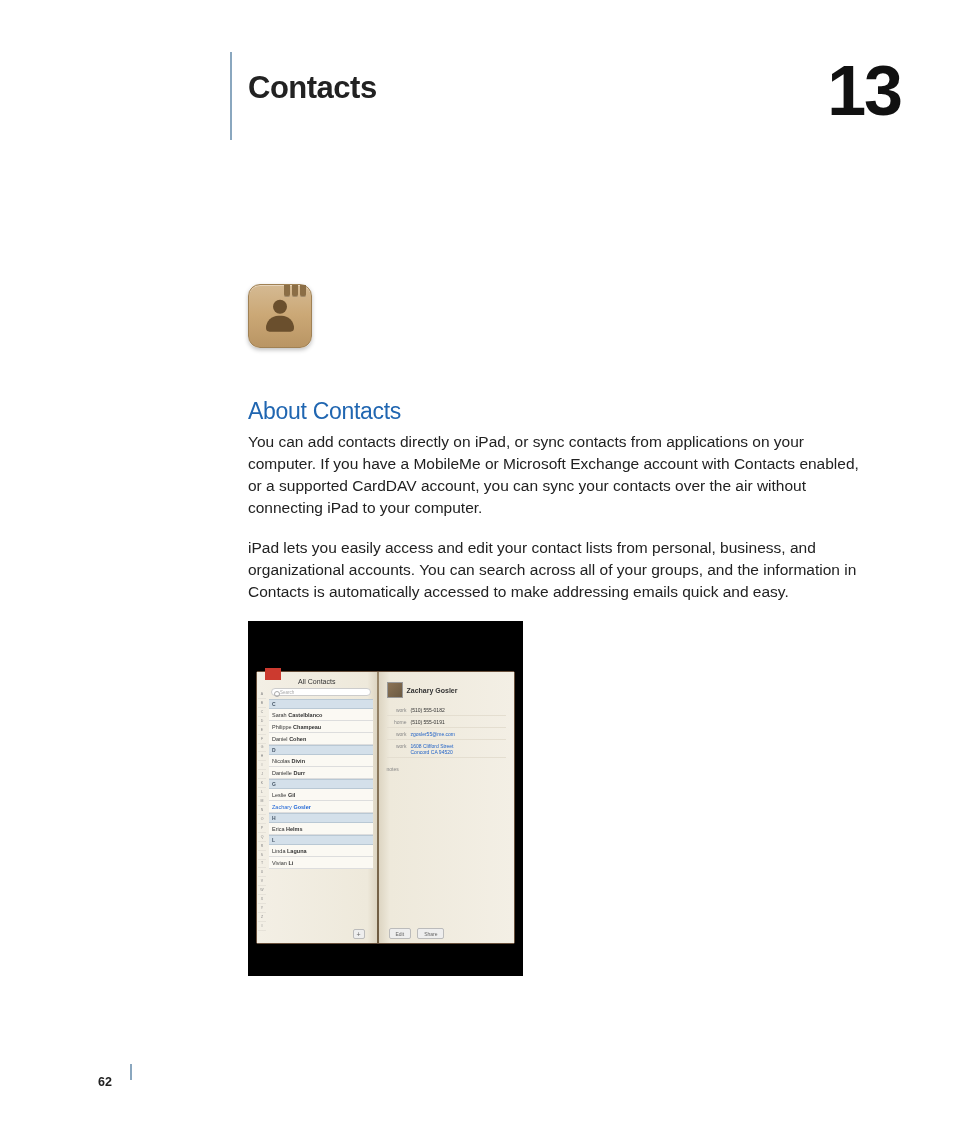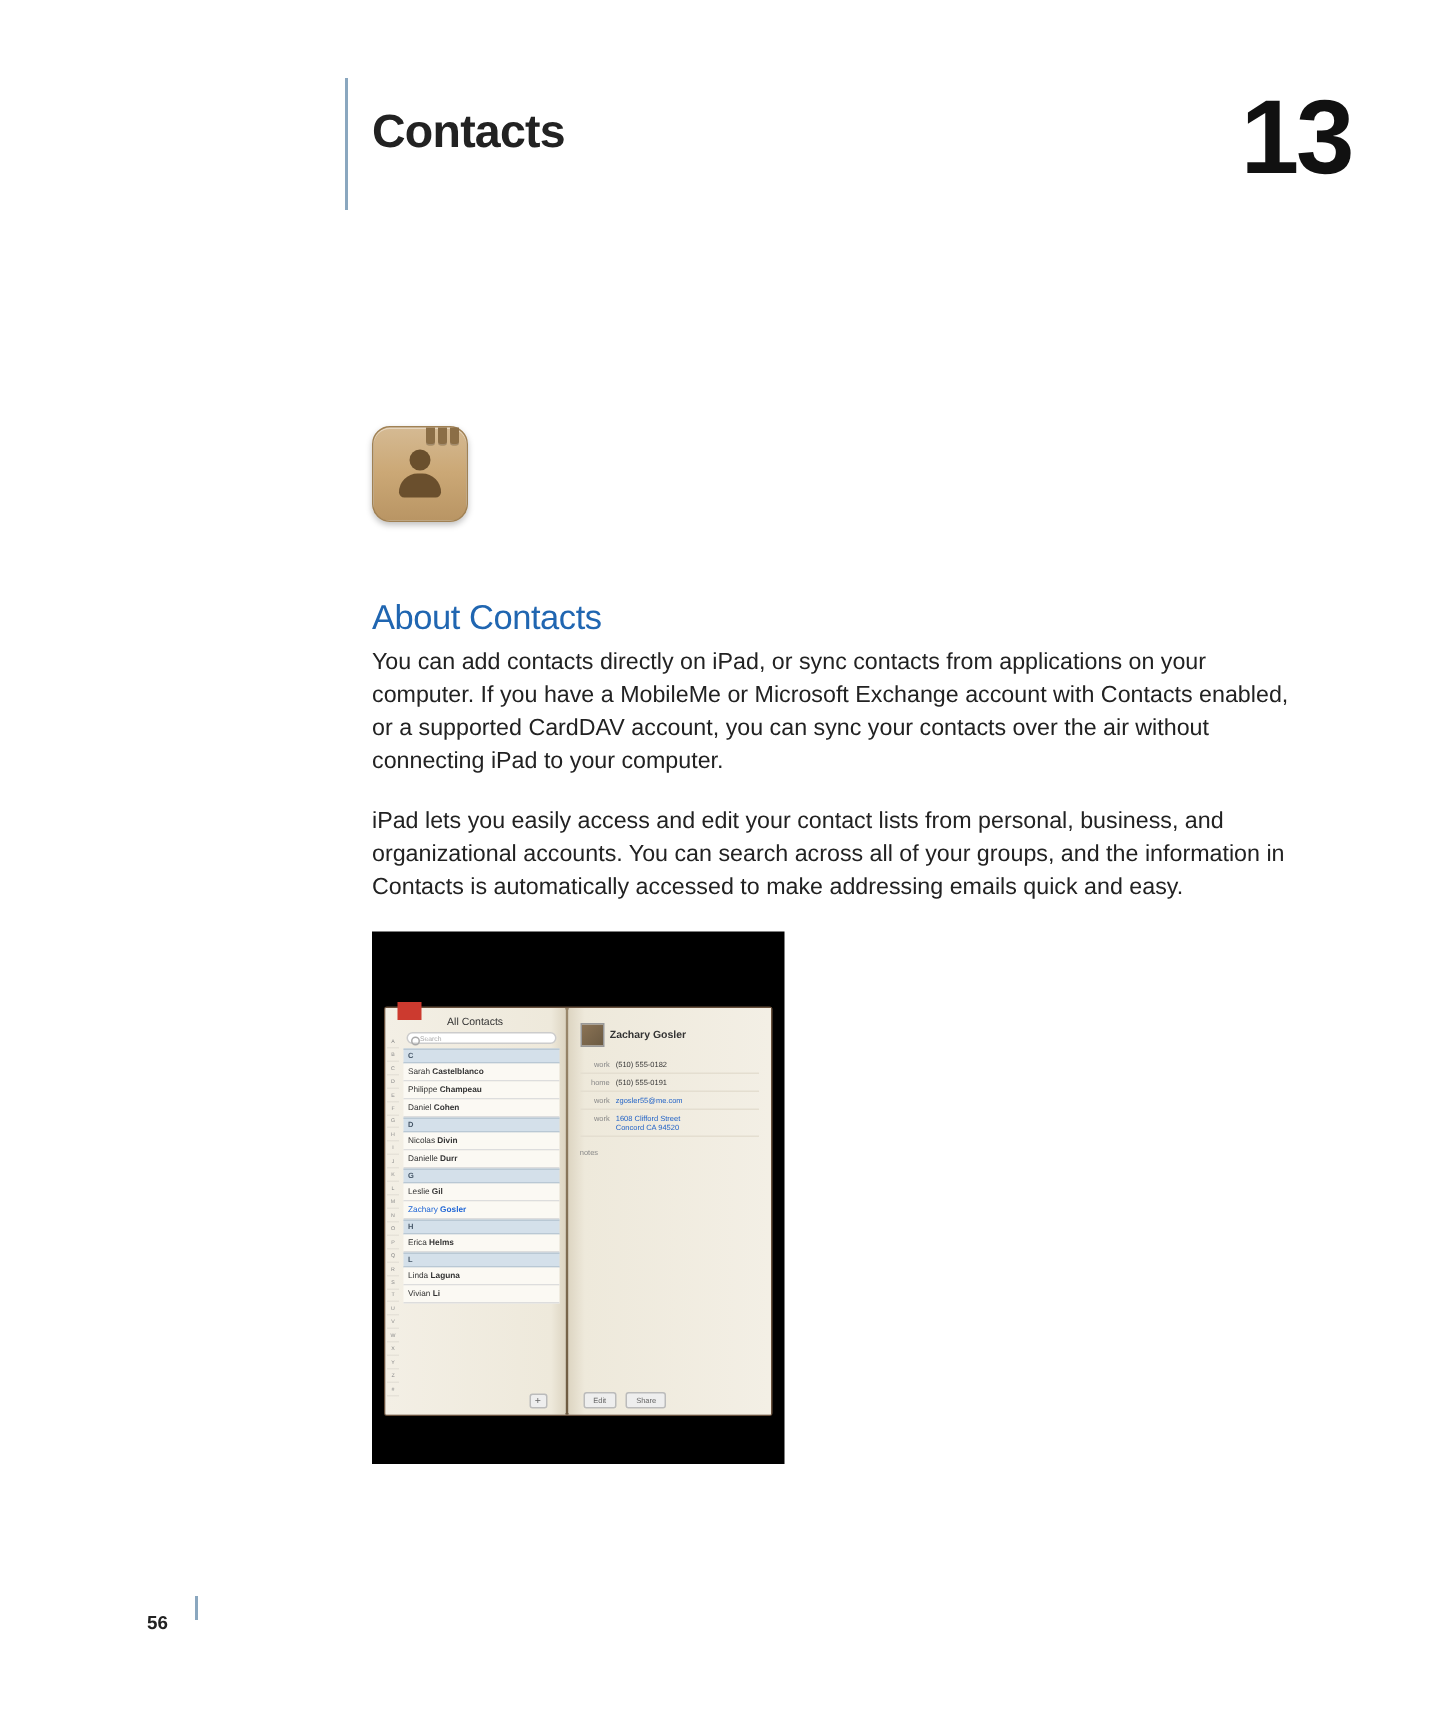--- a/index.html
+++ b/index.html
@@ -355,14 +355,14 @@
           <div class="btns">
             <span>Edit</span>
             <span>Share</span>
           </div>
         </div>
       </div>
     </div>
   </div>
 
   <div class="footer-rule"></div>
-  <div class="page-number">56</div>
+  <div class="page-number">62</div>
 </div>
 
 </body></html>

